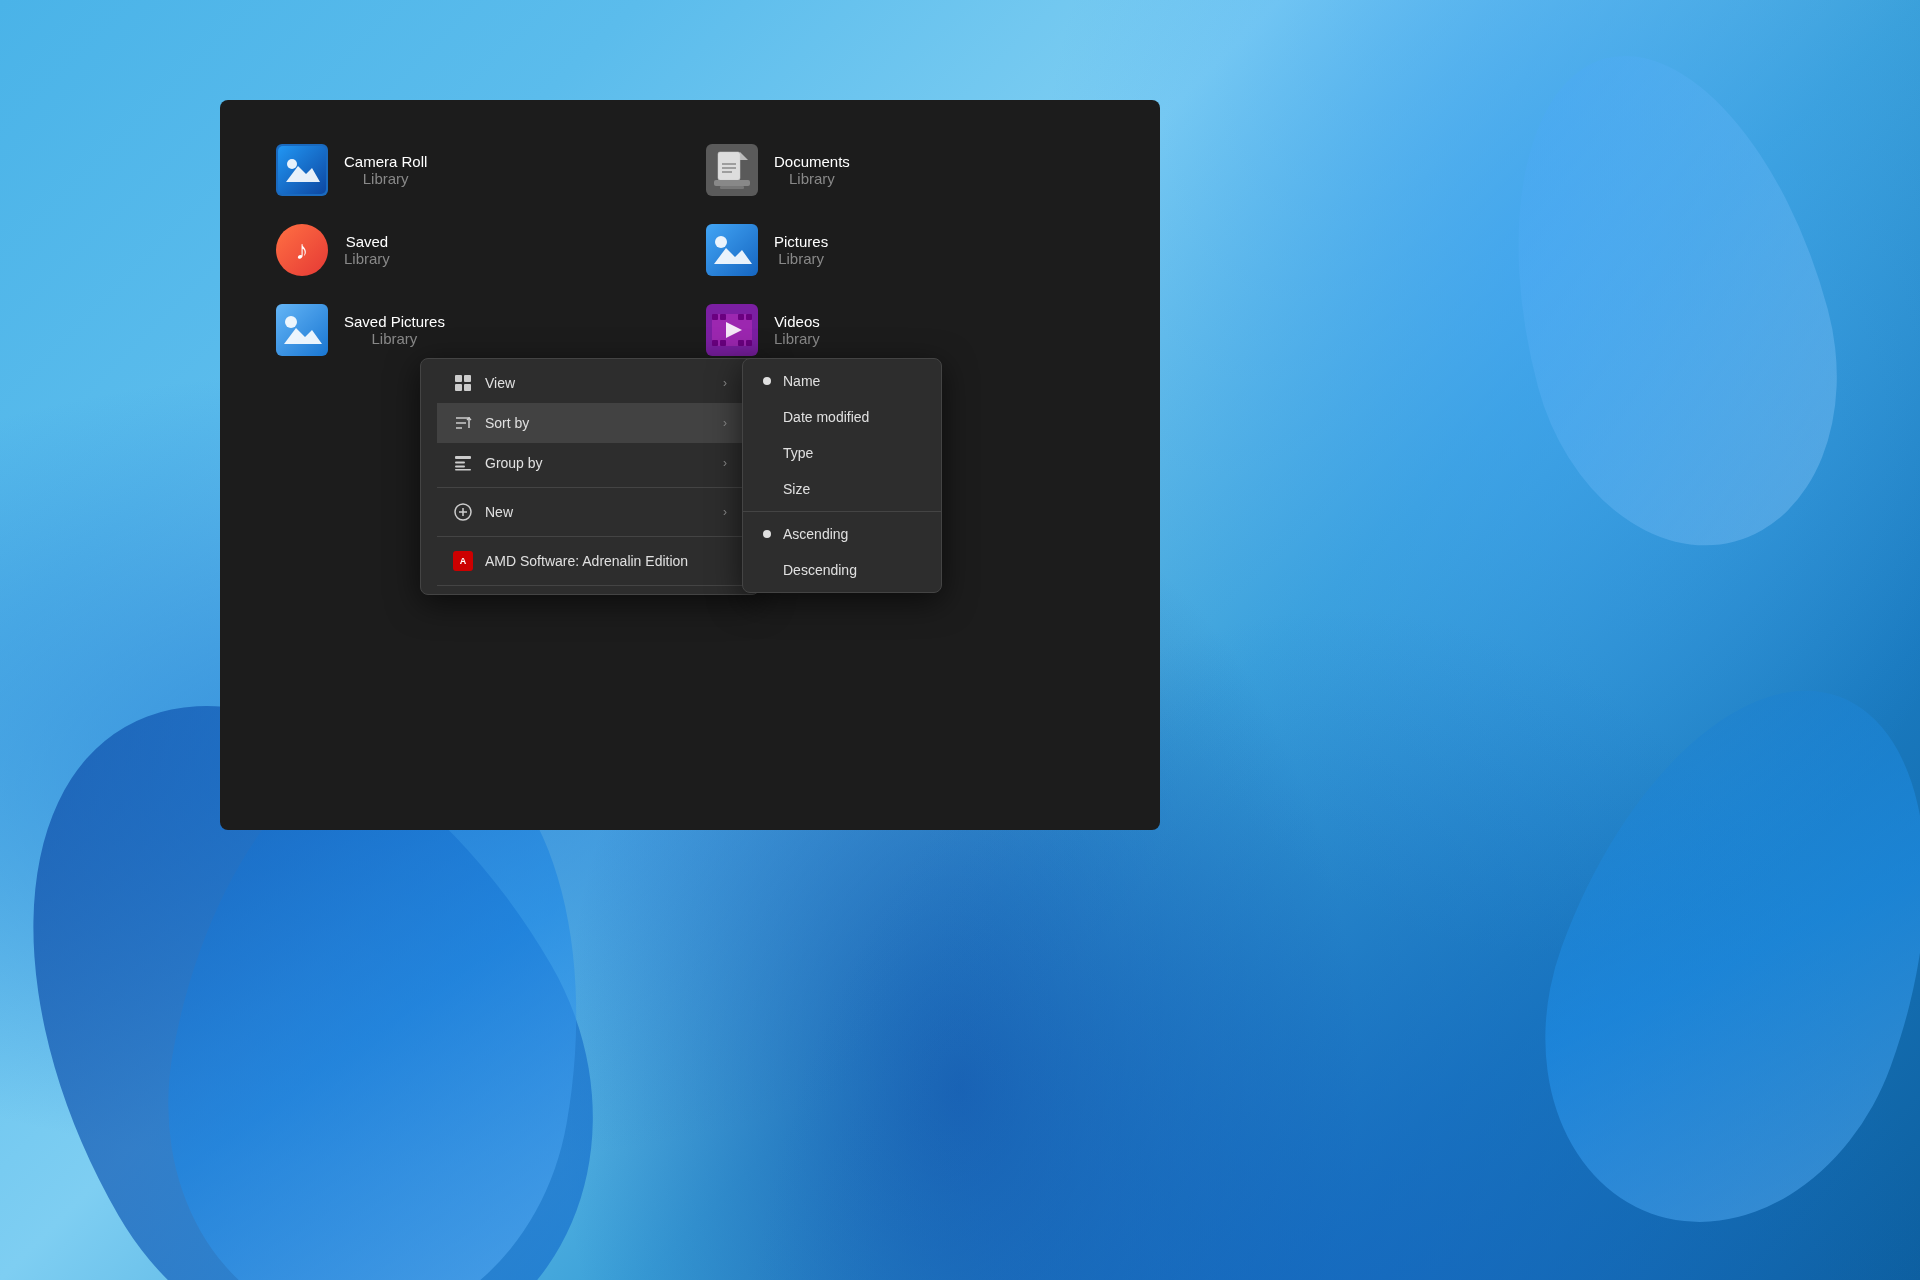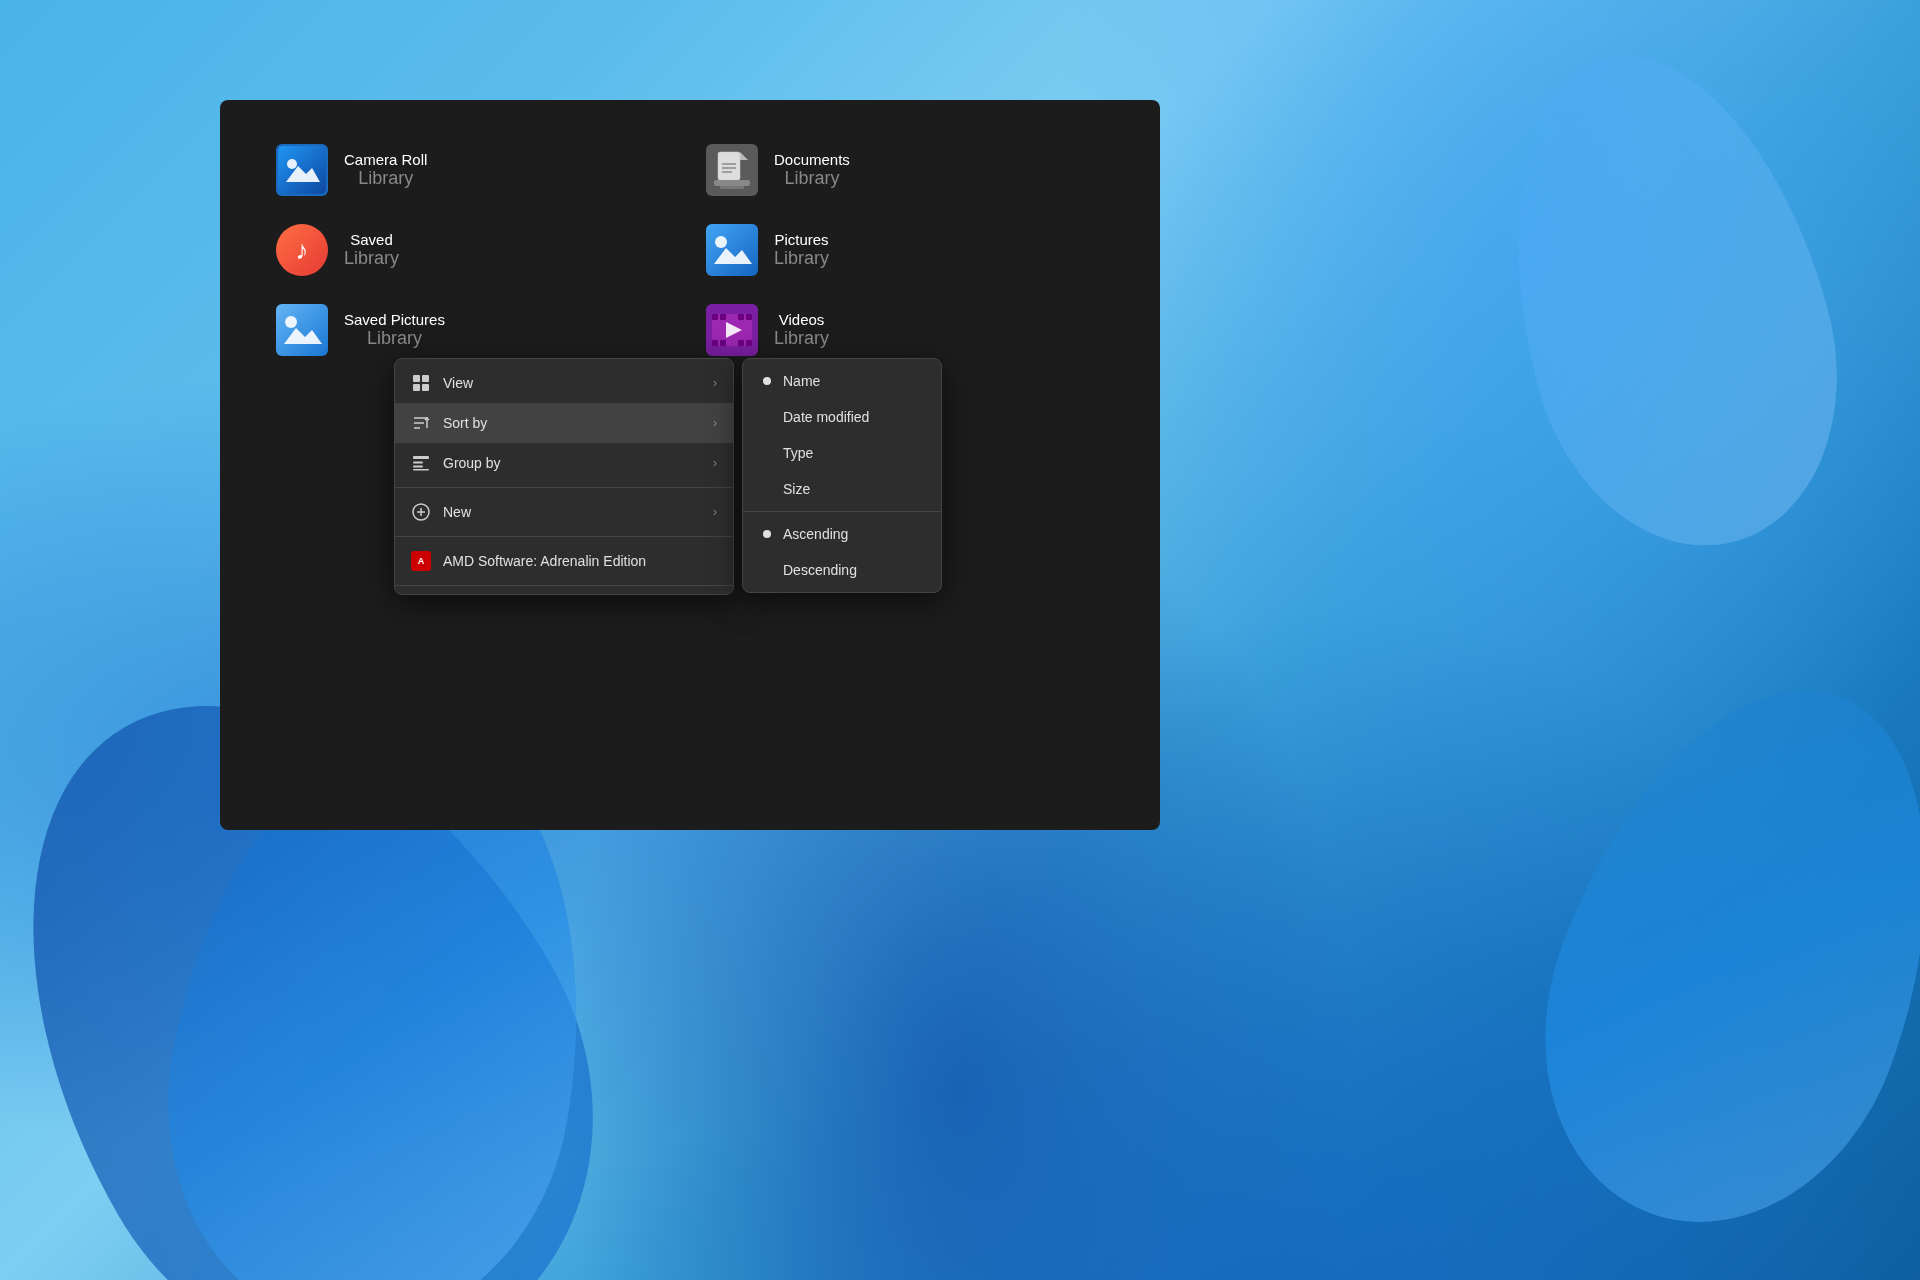--- a/index.html
+++ b/index.html
@@ -105,33 +105,33 @@
     }
 
     .library-name {
       color: #ffffff;
       font-size: 15px;
       font-weight: 400;
     }
 
     .library-sub {
       color: #888;
-      font-size: 18px;
+      font-size: 15px;
     }
 
     
     .context-menu {
       position: absolute;
       top: 358px;
-      left: 394px;
+      left: 420px;
       width: 340px;
       background: #2d2d2d;
       border-radius: 8px;
       border: 1px solid #444;
-      padding: 4px 0;
+      padding: 4px 16px;
       box-shadow: 0 8px 32px rgba(0,0,0,0.6);
       z-index: 10;
     }
 
     .menu-item {
       display: flex;
       align-items: center;
       gap: 12px;
       padding: 10px 16px;
       cursor: pointer;

